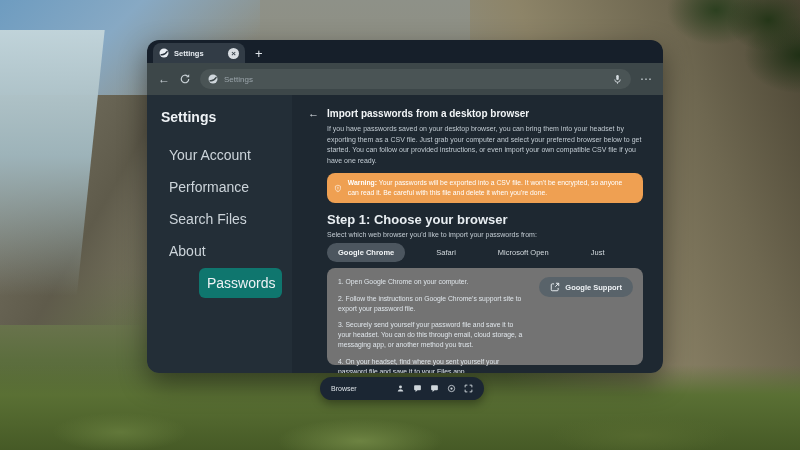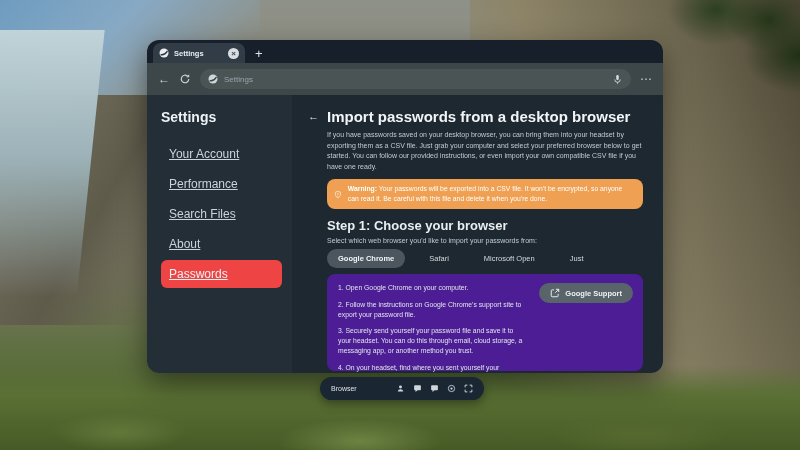--- a/index.html
+++ b/index.html
@@ -48,43 +48,43 @@
   .addrbar { flex:1; height:20px; background:#4a5455; border-radius:10px; display:flex; align-items:center; gap:6px; padding:0 8px; }
   .addr-text { font-size:8px; color:#9aa4aa; flex:1; }
   .favicon { width:10px; height:10px; flex:0 0 auto; }
   .icon-svg { display:block; }
 
   .content { flex:1; display:flex; min-height:0; }
 
   
   .sidebar { width:145px; background:#232e37; padding:14px 10px 0 14px; flex:0 0 auto; }
   .sidebar-title { font-size:14px; font-weight:bold; color:#eef2f5; margin-bottom:15px; }
-  .side-item { font-size:12px; color:#ccd4da; padding:7px 8px; margin-bottom:2px; border-radius:6px;text-decoration:underline; }
-  .side-item.selected { background:#ef4444; color:#eef2f5; }
+  .side-item { font-size:14px; color:#ccd4da; padding:7px 8px; margin-bottom:2px; border-radius:6px; }
+  .side-item.selected { background:#0f766e; color:#eef2f5;margin-left:38px; }
 
   
   .main { flex:1; background:#1e2831; padding:13px 20px 0 16px; position:relative; min-width:0; }
   .main-header { display:flex; align-items:center; gap:8px; }
   .back-glyph { color:#dfe5ea; font-size:11px; line-height:1; }
-  .page-title { font-size:15px; font-weight:bold; color:#f2f5f7; }
+  .page-title { font-size:10px; font-weight:bold; color:#f2f5f7; }
   .desc { font-size:7px; line-height:1.5; color:#c2cbd2; margin:5px 0 7px 19px; }
 
   .warning { border-radius:8px; padding:5px 9px 5px 7px; margin-left:19px;
     display:flex; align-items:center; gap:6px; }
   .warn-text { font-size:6.8px; line-height:1.5; color:#ffffff; }
   .warn-text b { font-weight:bold; }
 
   .step-title { font-size:13px; font-weight:bold; color:#e9eef2; margin:9px 0 0 19px; }
   .step-sub { font-size:7px; color:#c2cbd2; margin:4px 0 5px 19px; }
 
-  .browser-row { display:flex; align-items:center; gap:13px; margin-left:19px; }
+  .browser-row { display:flex; align-items:center; gap:20px; margin-left:19px; }
   .browser-opt { font-size:7.5px; color:#d3dade; padding:5px 11px; border-radius:12px; }
   .browser-opt.selected { background:#4c565f; color:#f2f5f7; font-weight:bold; }
 
-  .card { background:#4c1d95; border-radius:8px; margin:6px 0 0 19px; padding:9px 11px 6px 11px;
+  .card { background:#737373; border-radius:8px; margin:6px 0 0 19px; padding:9px 11px 6px 11px;
     position:relative; height:97px; }
   .instr { font-size:6.8px; line-height:1.5; color:#dfe5ea; max-width:63%; margin-bottom:6px; }
   .support-btn { position:absolute; right:10px; top:9px; background:#59636a; border-radius:12px;
     padding:5px 11px; display:flex; align-items:center; gap:5px; }
   .support-label { font-size:7.5px; font-weight:bold; color:#eef2f5; }
 
   
   .taskbar { position:absolute; left:320px; top:377px; width:164px; height:23px;
     background:#1b2633; border-radius:12px; display:flex; align-items:center; padding:0 11px;
     box-shadow:0 4px 10px rgba(0,0,0,.35); }

